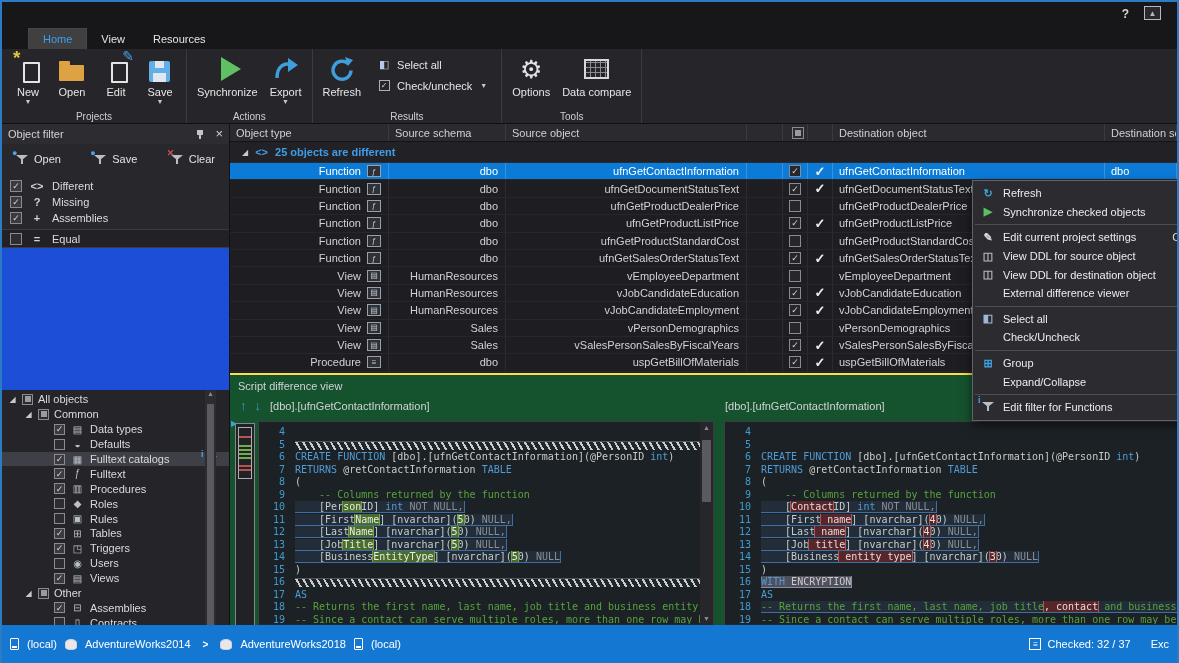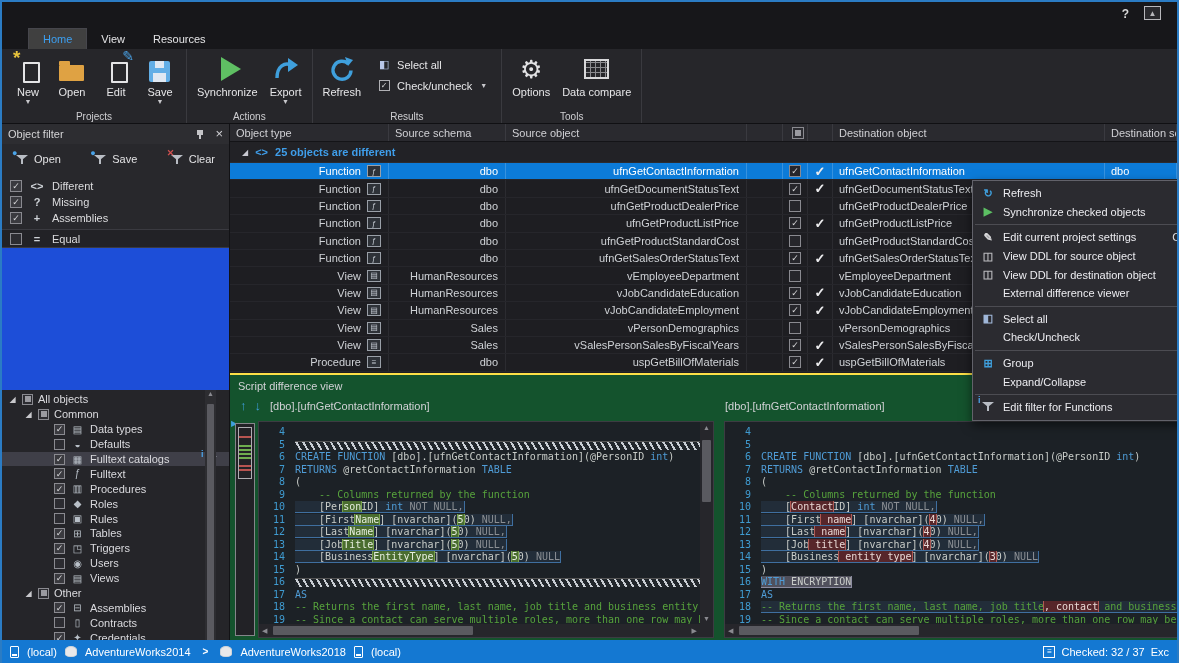--- a/index.html
+++ b/index.html
@@ -133,21 +133,21 @@
   .hscroll .lt{position:absolute;left:3px;top:3px;} .hscroll .rt{position:absolute;right:16px;top:3px;}
   .hscroll .thumb{position:absolute;top:2px;height:9px;background:#5a5a60;}
   
   .menu{position:absolute;left:970px;top:178px;width:242px;background:#2b2b30;border:1px solid #62626a;z-index:50;padding:3px 0;box-shadow:0 4px 10px rgba(0,0,0,.55);}
   .mi{height:18.6px;display:flex;align-items:center;font-size:11px;color:#ececf0;}
   .mi .mic{width:30px;text-align:center;flex:none;font-size:11px;}
   .mi .msc{margin-left:auto;padding-right:10px;color:#e0e0e2;white-space:nowrap;}
   .msep{height:1px;background:#4c4c52;margin:3px 2px;}
   .mic .funnel{display:inline-block;}
   
-  .status{position:absolute;left:0;right:0;bottom:0;height:23px;background:var(--statusbar_bg,#1478d2);display:flex;align-items:center;color:#fff;padding:0 8px;gap:8px;}
+  .status{position:absolute;left:0;right:0;bottom:0;height:38px;background:var(--statusbar_bg,#1478d2);display:flex;align-items:center;color:#fff;padding:0 8px;gap:8px;}
   .sv{width:9px;height:12px;border:1px solid #fff;border-radius:1px;position:relative;flex:none;}
   .sv::after{content:"";position:absolute;bottom:1px;left:1px;right:1px;height:2px;background:#fff;}
   .db{width:12px;height:11px;background:#e8e8ea;border-radius:6px 6px 5px 5px / 4px 4px 3px 3px;border:1px solid #cfd4da;flex:none;}
   .chev{font-size:10px;font-weight:bold;margin:0 4px;}
   .lst{width:12px;height:12px;border:1px solid #fff;font-size:8px;display:flex;align-items:center;justify-content:center;flex:none;}
   .st-right{margin-left:auto;display:flex;align-items:center;gap:6px;}
 </style>
 </head>
 <body>
 
@@ -874,16 +874,16 @@
       <span class="db"></span>
       <span>AdventureWorks2014</span>
       <span class="chev">&gt;</span>
       <span class="db"></span>
       <span>AdventureWorks2018</span>
       <span class="sv"></span>
       <span>(local)</span>
       <div class="st-right">
         <span class="lst">≡</span>
         <span>Checked: 32 / 37</span>
-        <span style="">Exc</span>
+        <span style="margin-left: 14px;">Exc</span>
       </div>
     </div>
 </div>
 
 </body></html>

